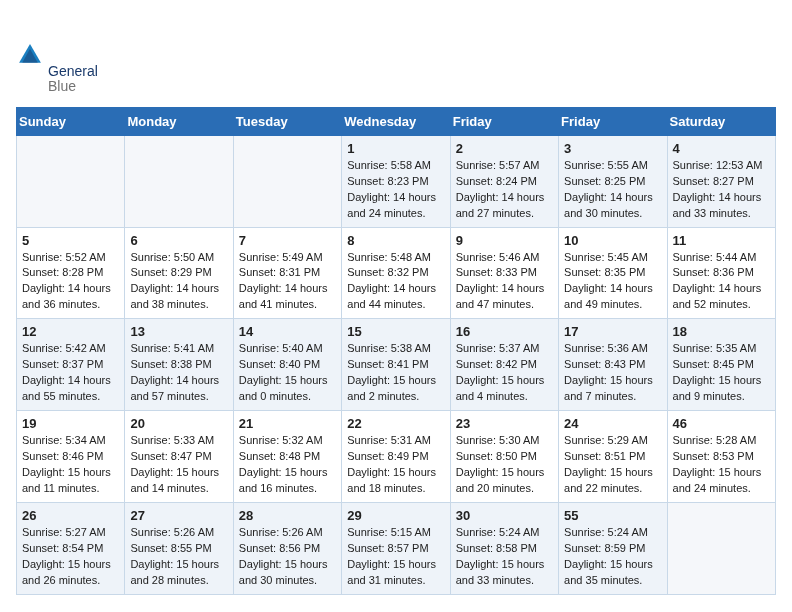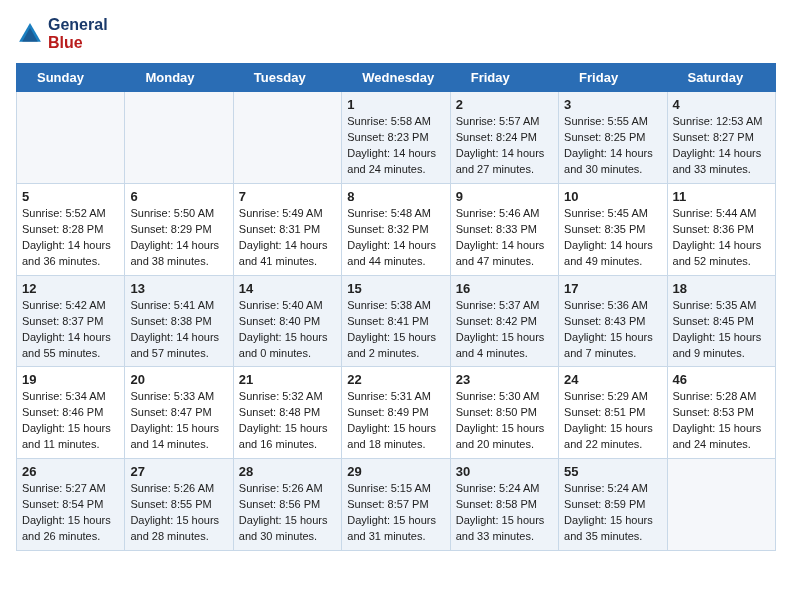--- a/index.html
+++ b/index.html
@@ -15,26 +15,27 @@
       justify-content: space-between;
       align-items: flex-start;
       margin-bottom: 12px;
     }
     .logo {
       display: flex;
       align-items: center;
       gap: 4px;
     }
     .logo-text {
-      font-size: 16px;
-      font-weight: bold;
+      font-size: 14px;
+      font-weight: normal;
       line-height: 1.1;
+      margin-top: 48px;
     }
     .logo-text span { color: #1a3a6b; }
-    .logo-text .blue { color: #b91c1c; }
+    .logo-text .blue { color: #737373; }
     .logo-icon {
       width: 28px;
       height: 28px;
     }
     .title-block {
       text-align: right;
     }
     .month-year {
       font-size: 32px;
       font-weight: bold;
@@ -46,21 +47,21 @@
     }
     table {
       width: 100%;
       border-collapse: collapse;
       table-layout: fixed;
     }
     th {
       background-color: #2a6db5;
       color: #fff;
       text-align: left;
-      padding: 6px 20px;
+      padding: 6px 2px;
       font-size: 13px;
       font-weight: bold;
       border: 1px solid #2a6db5;
     }
     td {
       border: 1px solid #c8d8e8;
       vertical-align: top;
       padding: 5px 5px;
       font-size: 11px;
       color: #222;

